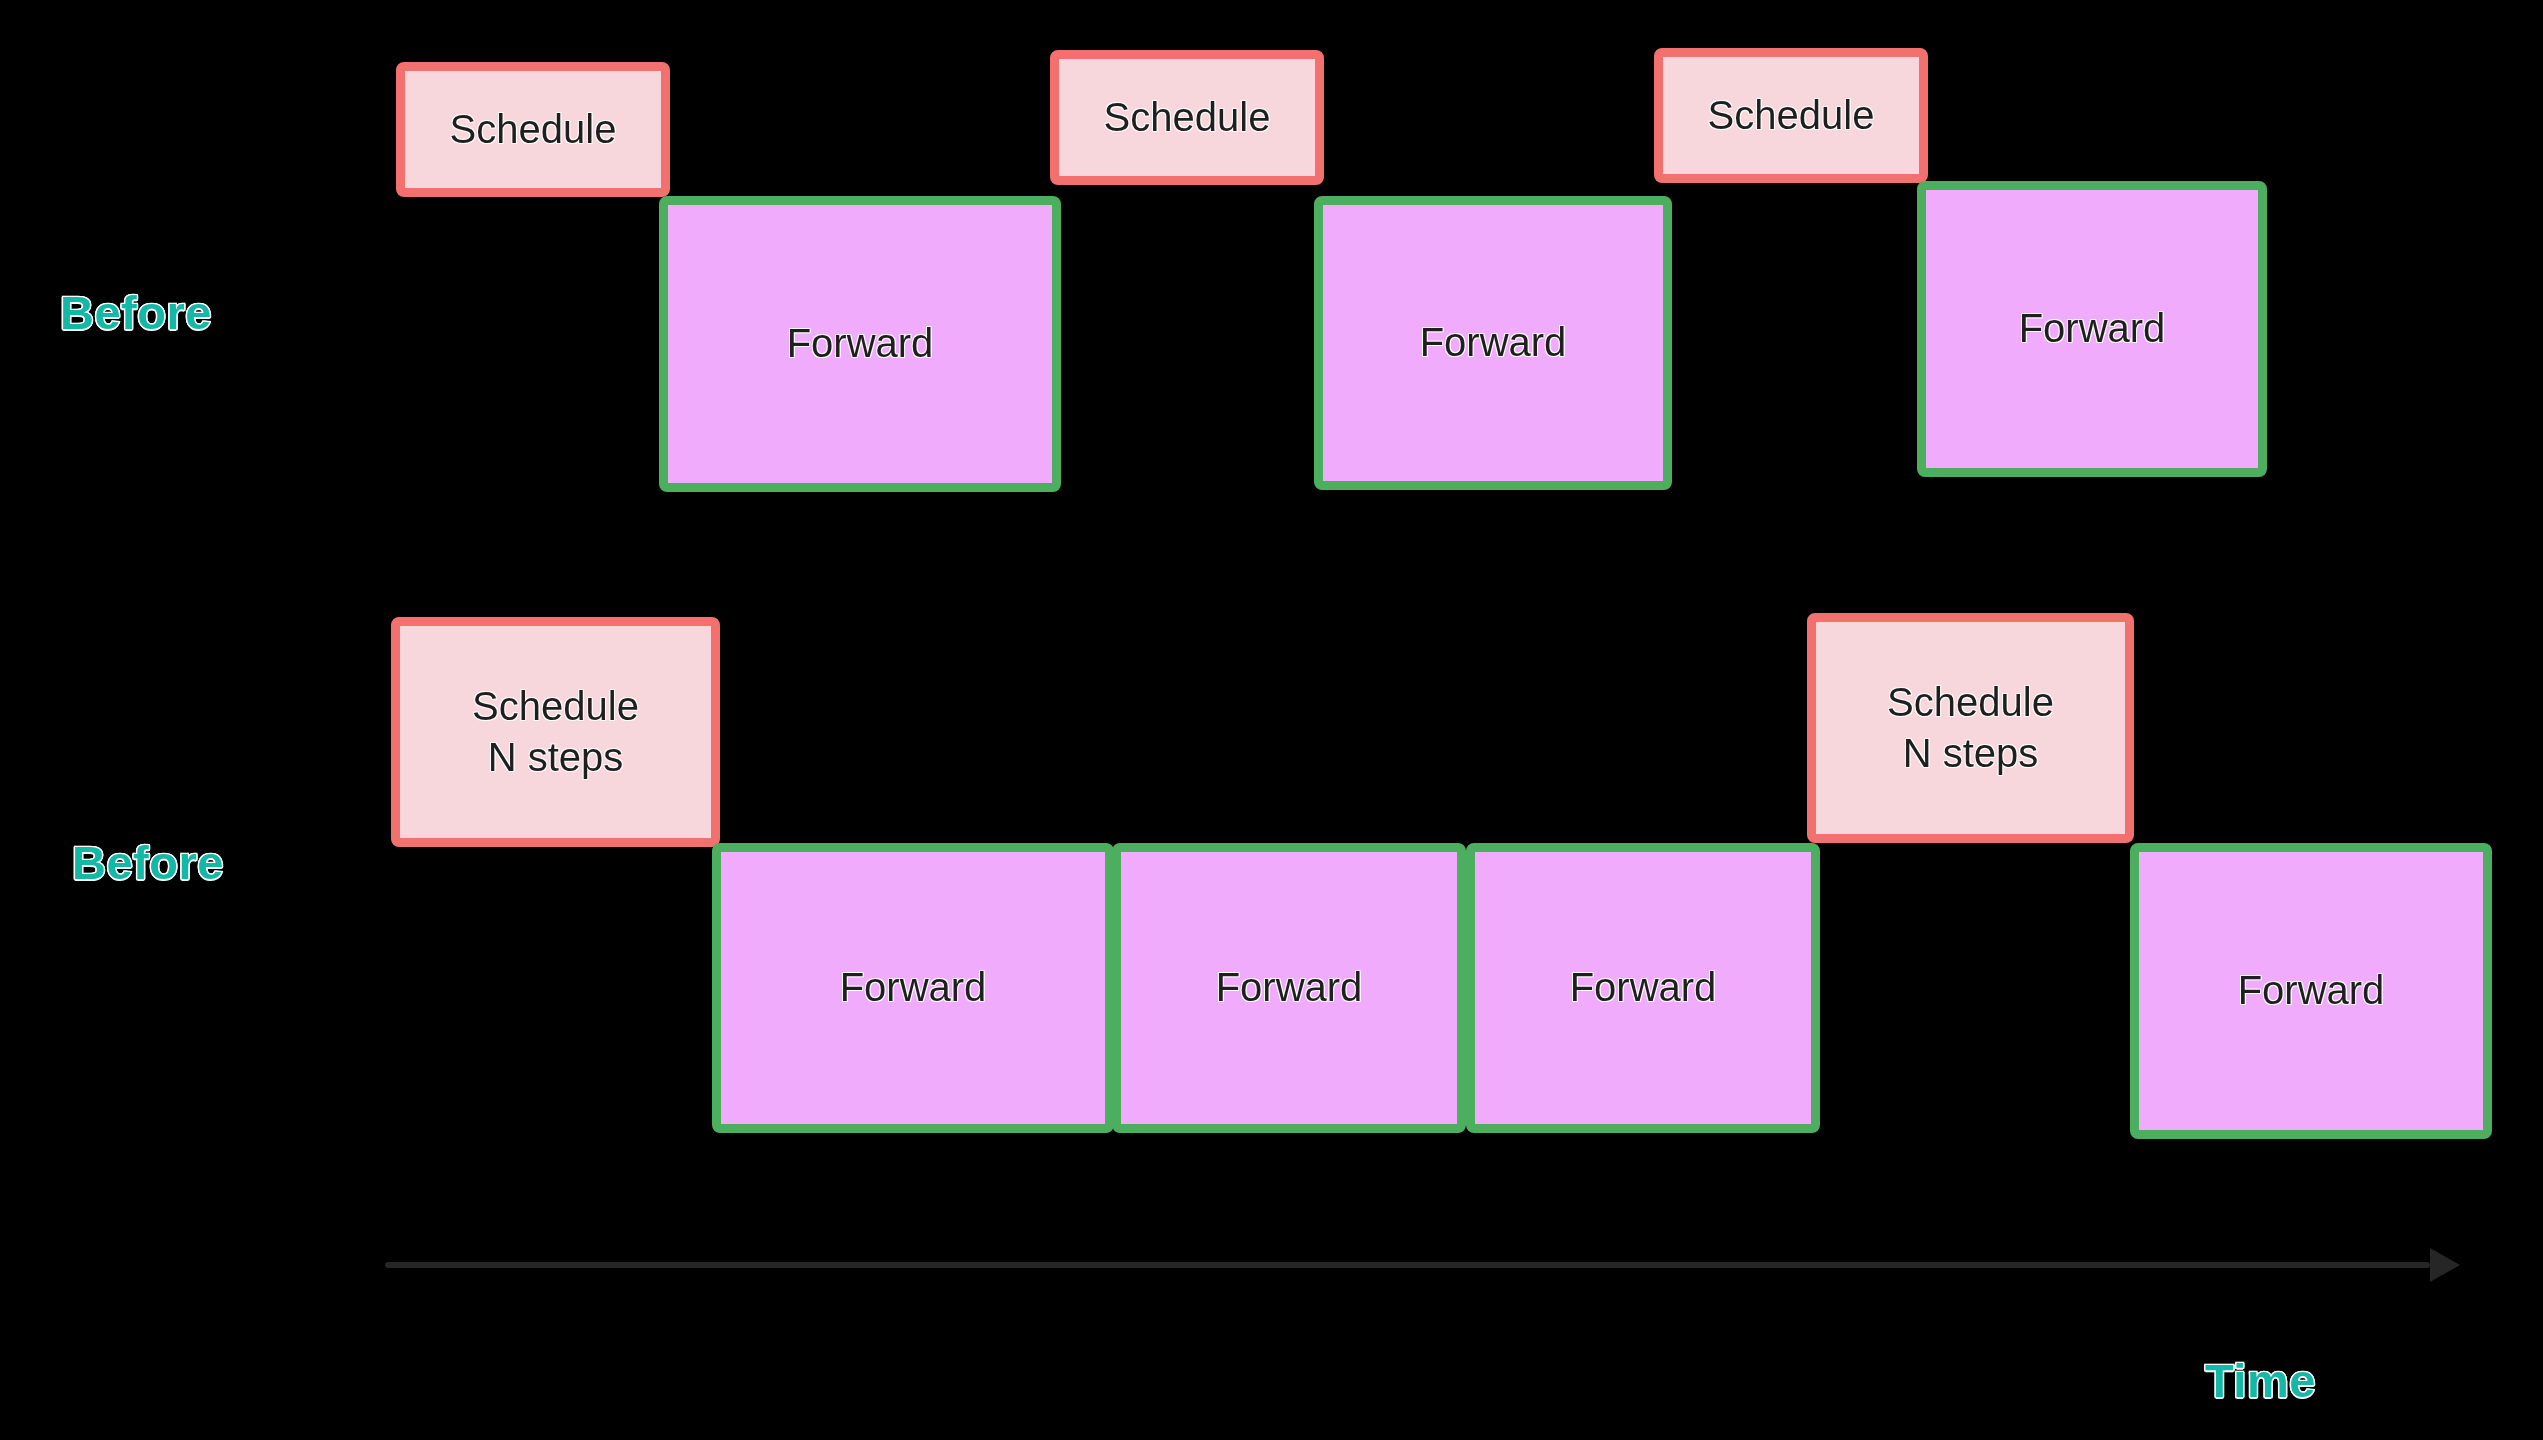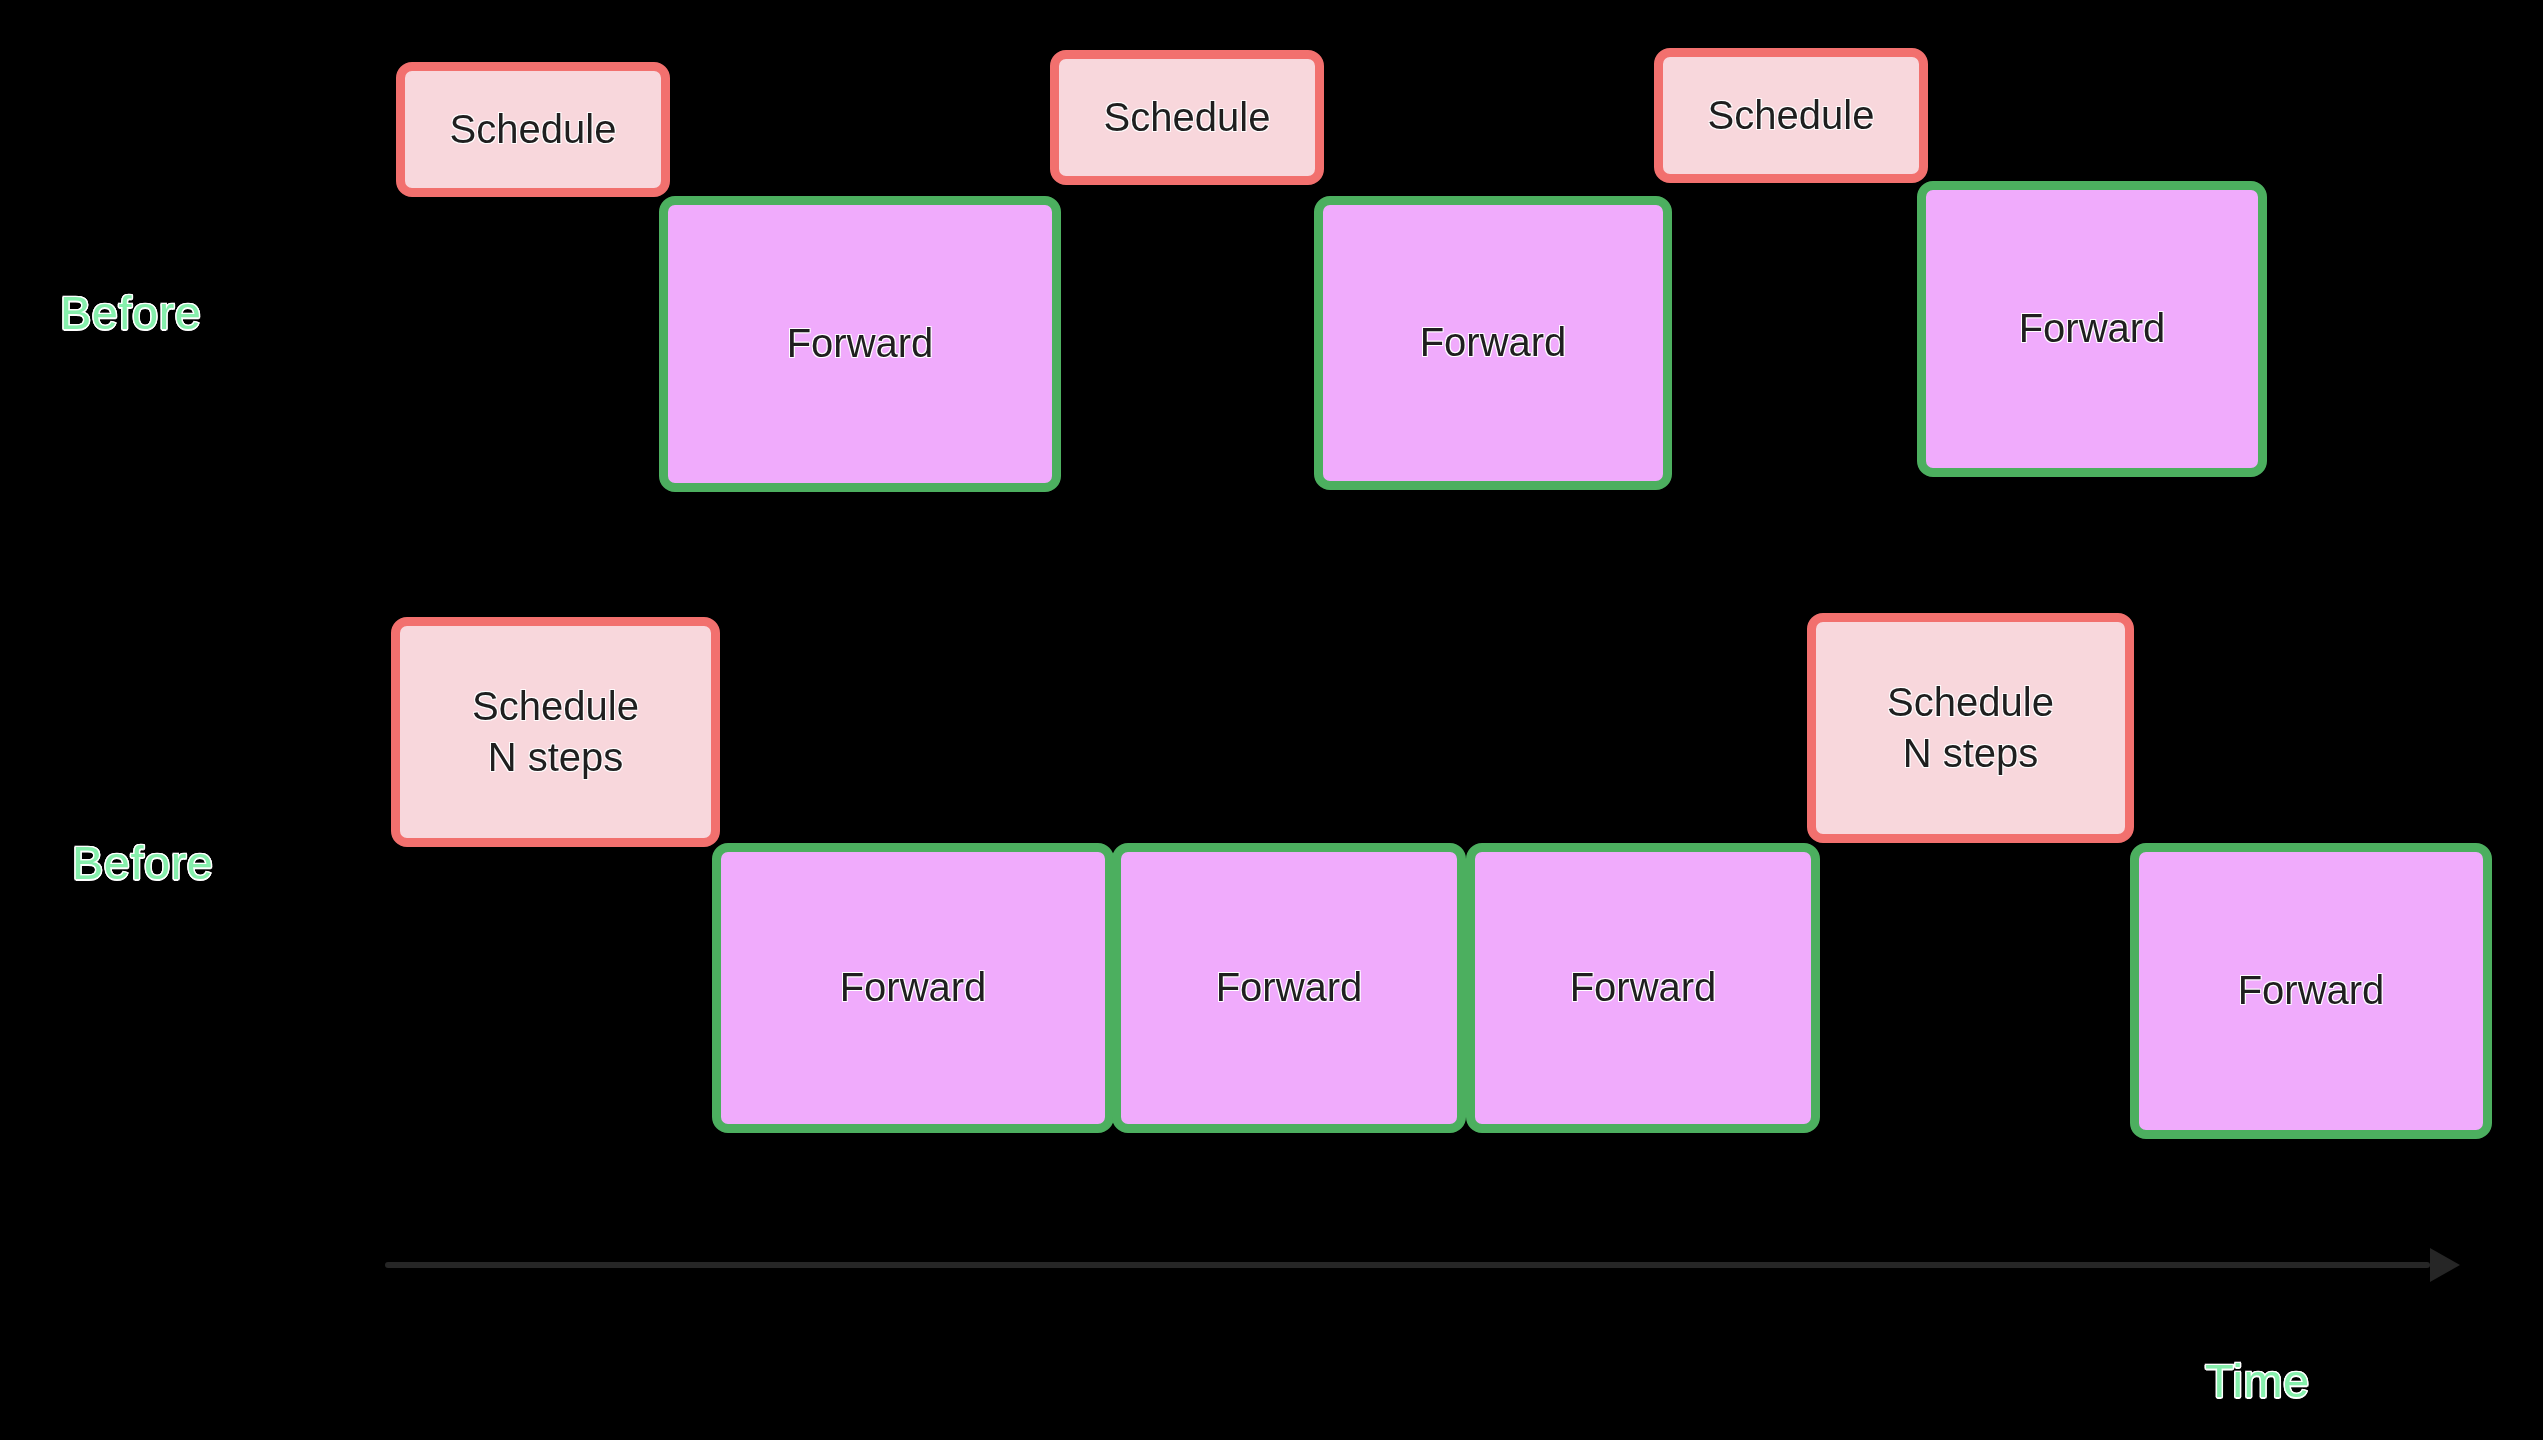--- a/index.html
+++ b/index.html
@@ -12,42 +12,42 @@
     width: 2543px;
     height: 1440px;
     background: #000000;
     overflow: hidden;
     font-family: "Liberation Sans", sans-serif;
   }
 
   
   .row-label {
     position: absolute;
-    font-weight: 400;
-    color: #86efac;
+    font-weight: 700;
+    color: #14b8a6;
     letter-spacing: 0.5px;
     white-space: nowrap;
     -webkit-text-stroke: 2.5px #ffffff;
     paint-order: stroke fill;
     text-shadow:
       -1px -1px 0 #ffffff,  1px -1px 0 #ffffff,
       -1px  1px 0 #ffffff,  1px  1px 0 #ffffff,
        0   -1.5px 0 #ffffff, 0 1.5px 0 #ffffff,
       -1.5px 0 0 #ffffff,  1.5px 0 0 #ffffff;
   }
 
   
   .box {
     position: absolute;
     box-sizing: border-box;
     display: flex;
     align-items: center;
     justify-content: center;
     text-align: center;
-    border-radius: 16px;
+    border-radius: 8px;
     border-style: solid;
     font-size: 40px;
     font-weight: 400;
     line-height: 1.28;
     color: #1f1f1f;
     text-shadow:
       -1px -1px 0 rgba(255,255,255,.9),  1px -1px 0 rgba(255,255,255,.9),
       -1px  1px 0 rgba(255,255,255,.9),  1px  1px 0 rgba(255,255,255,.9);
     white-space: pre-line;
   }

